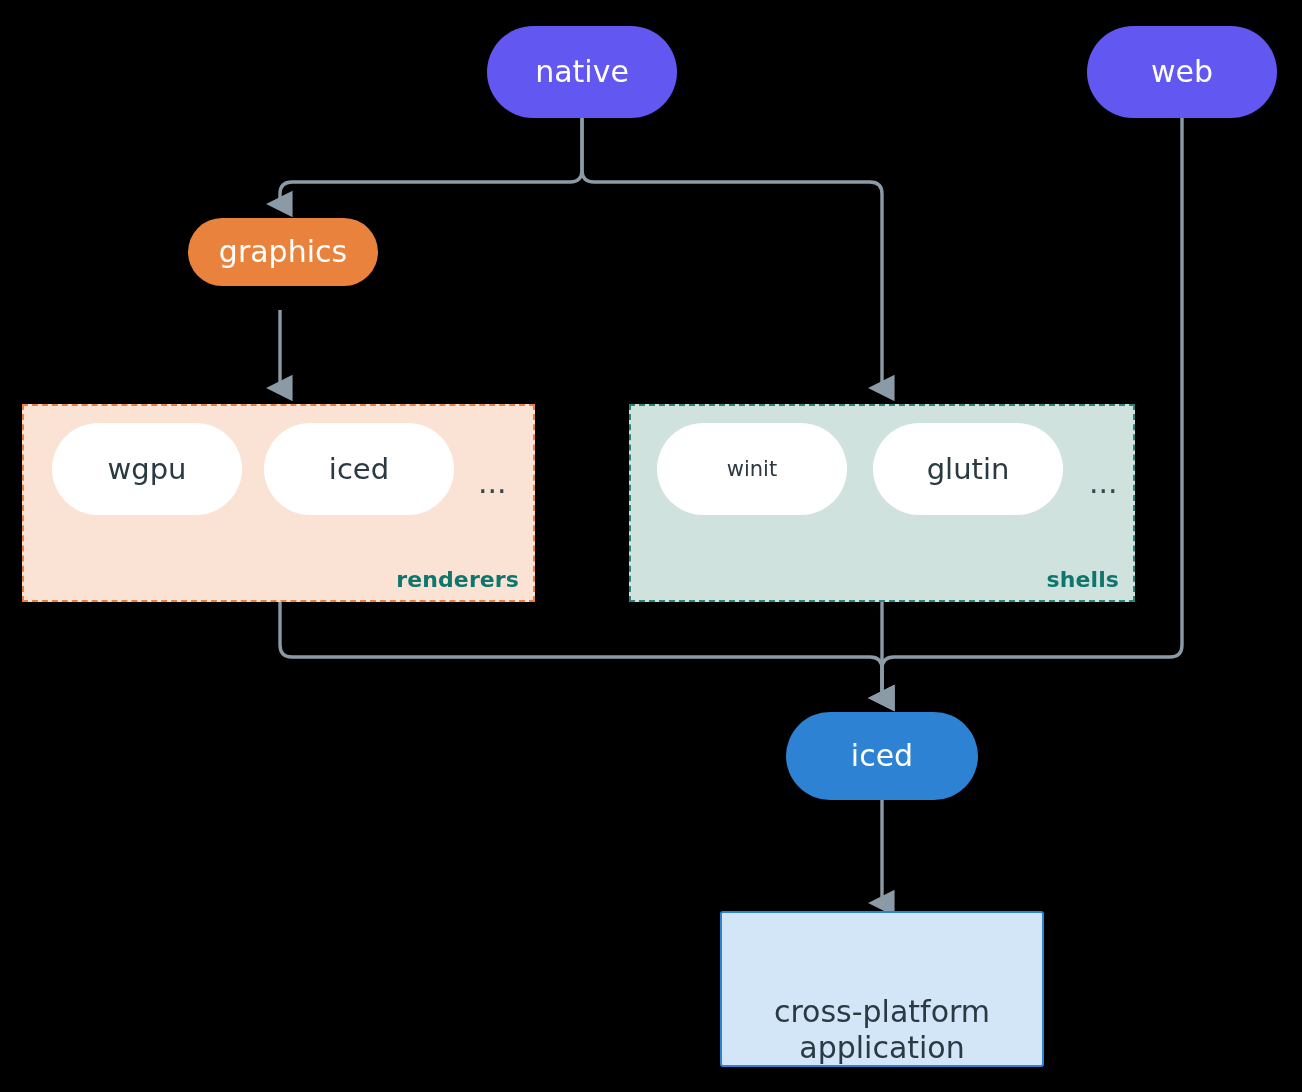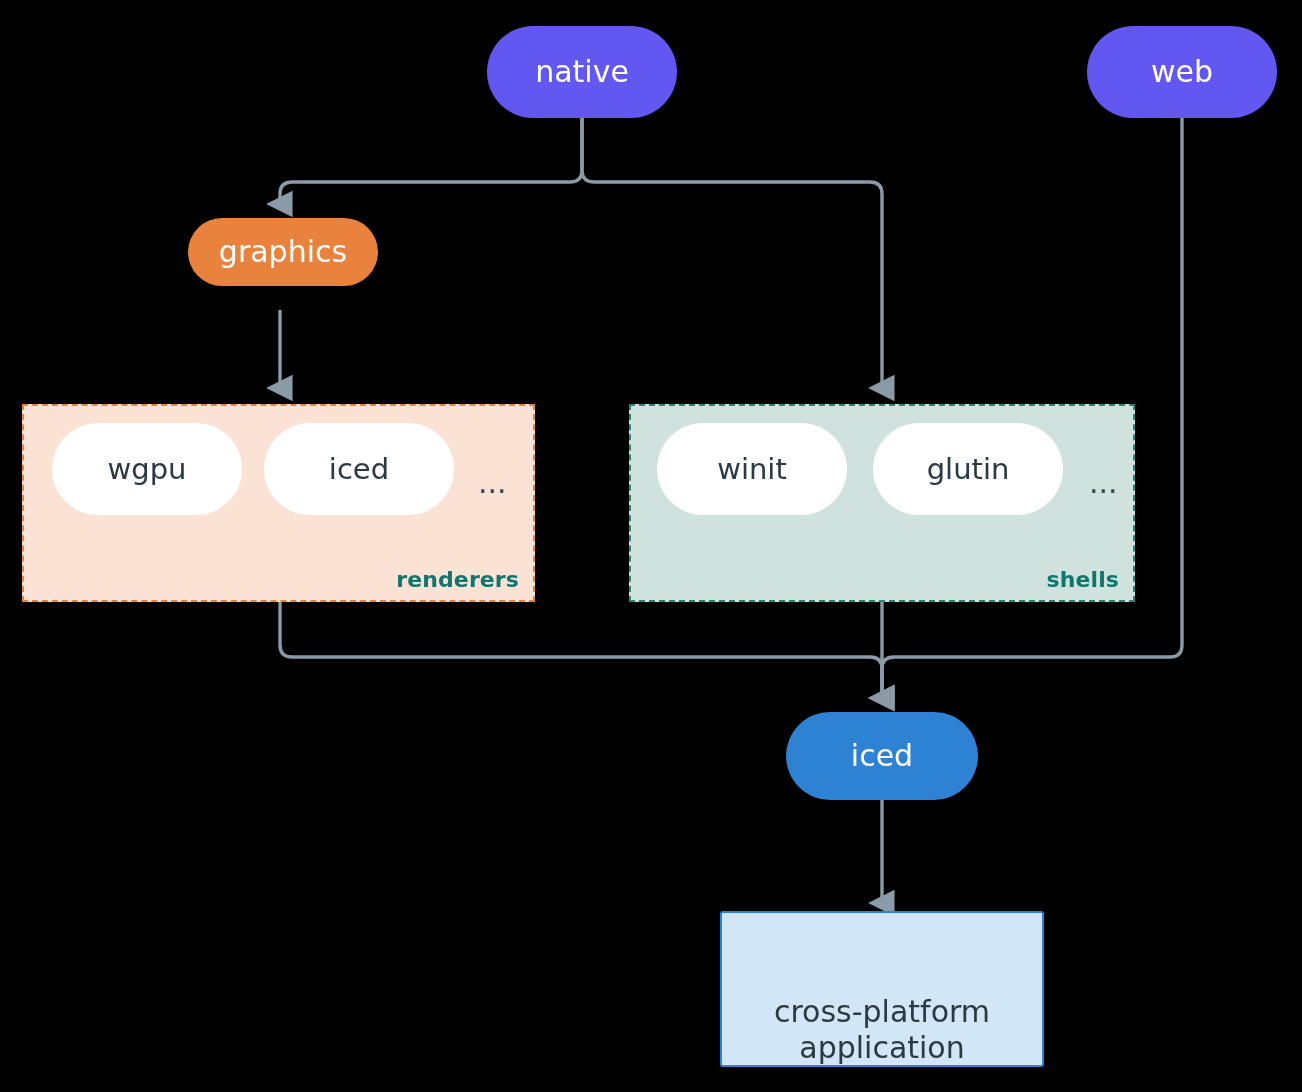--- a/index.html
+++ b/index.html
@@ -158,21 +158,21 @@
       <span class="node-label">iced</span>
     </div>
 
     <span class="ellipsis" style="left:454px; top:62px;">...</span>
 
     <span class="group-label">renderers</span>
   </div>
 
   <div class="group group-shells" style="left:629px; top:404px; width:506px; height:198px;">
 
-    <div class="node pill skin-white" style="left:26px; top:17px; width:190px; height:92px; font-size:29px;">
+    <div class="node pill skin-white" style="left:26px; top:17px; width:190px; height:92px; font-size:21px;">
       <span class="node-label">winit</span>
     </div>
 
     <div class="node pill skin-white" style="left:242px; top:17px; width:190px; height:92px; font-size:29px;">
       <span class="node-label">glutin</span>
     </div>
 
     <span class="ellipsis" style="left:458px; top:62px;">...</span>
 
     <span class="group-label">shells</span>

